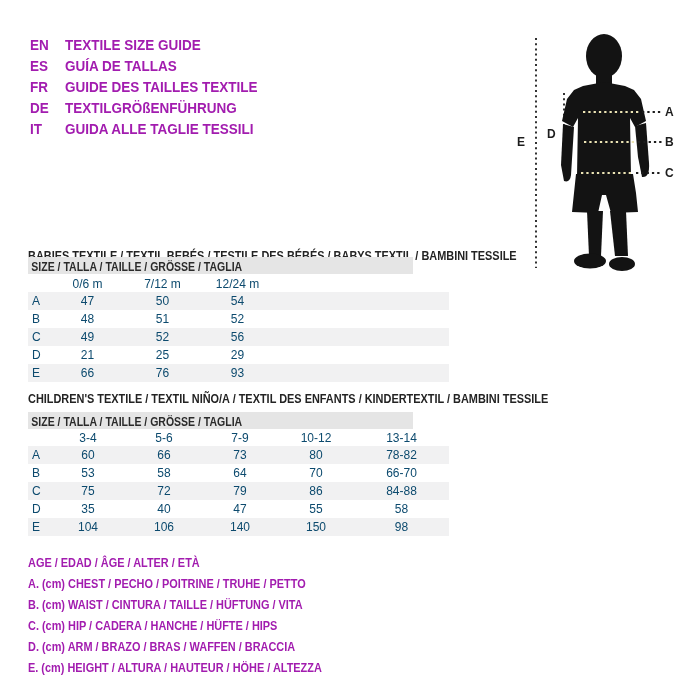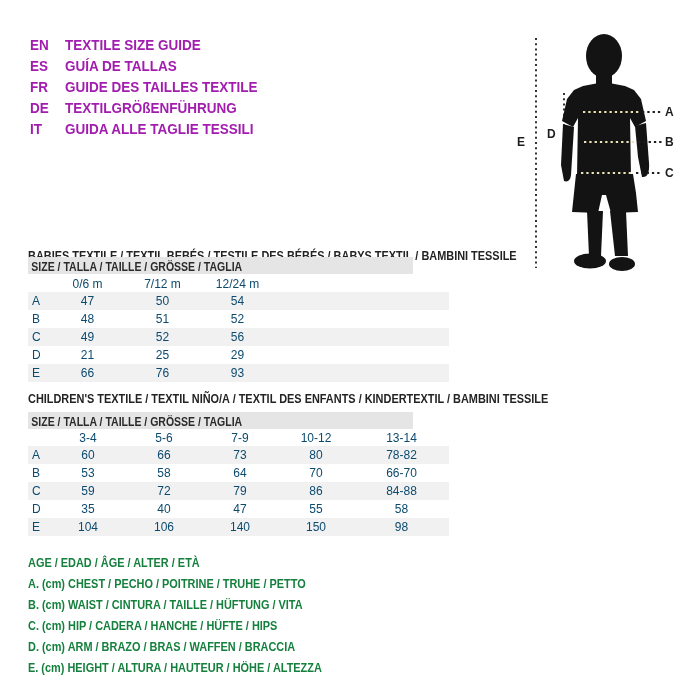--- a/index.html
+++ b/index.html
@@ -33,21 +33,21 @@
   .thead,.trow{display:grid;}
   .babies .thead,.babies .trow{grid-template-columns:22px 75px 75px 75px 1fr;}
   .children .thead,.children .trow{grid-template-columns:22px 76px 76px 76px 76px 1fr;}
   .thead{height:16px;line-height:16px;}
   .trow{height:18px;line-height:18px;}
   .cell{text-align:center;}
   .cell.lbl{text-align:left;padding-left:4px;}
   .striped{background:#f1f1f2;}
 
   
-  .legend{left:28px;top:552px;font-size:13px;font-weight:700;color:#15803d;}
+  .legend{left:28px;top:552px;font-size:13px;font-weight:700;color:#a21caf;}
   .legend-line{height:21px;line-height:21px;}
 </style>
 </head>
 <body>
 
 <div>
 
   <div class="abs langs">
     <div class="lang-row">
       <span class="lang-code"><span class="cond90">EN</span></span>
@@ -187,21 +187,21 @@
       <span class="cell lbl">B</span>
       <span class="cell">53</span>
       <span class="cell">58</span>
       <span class="cell">64</span>
       <span class="cell">70</span>
       <span class="cell">66-70</span>
       <span class="cell"></span>
     </div>
     <div class="trow striped">
       <span class="cell lbl">C</span>
-      <span class="cell">59</span>
+      <span class="cell">75</span>
       <span class="cell">72</span>
       <span class="cell">79</span>
       <span class="cell">86</span>
       <span class="cell">84-88</span>
       <span class="cell"></span>
     </div>
     <div class="trow">
       <span class="cell lbl">D</span>
       <span class="cell">35</span>
       <span class="cell">40</span>

